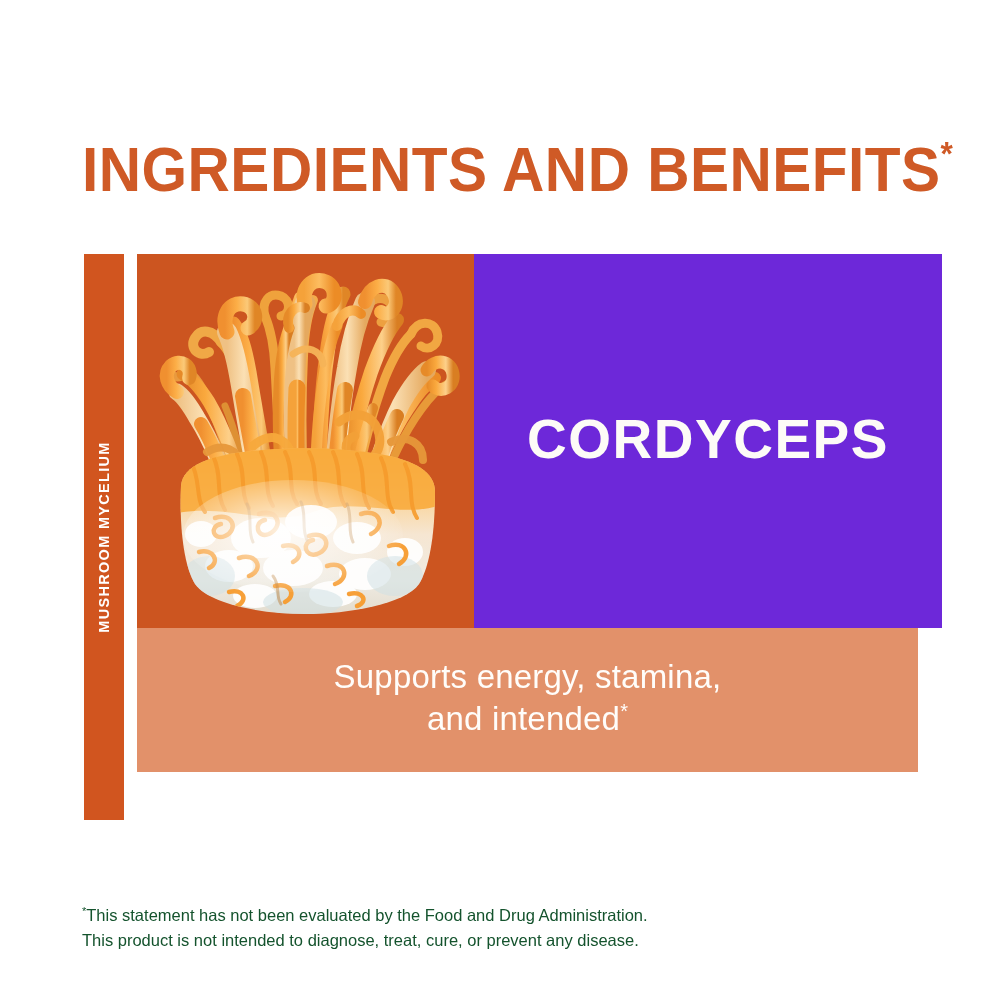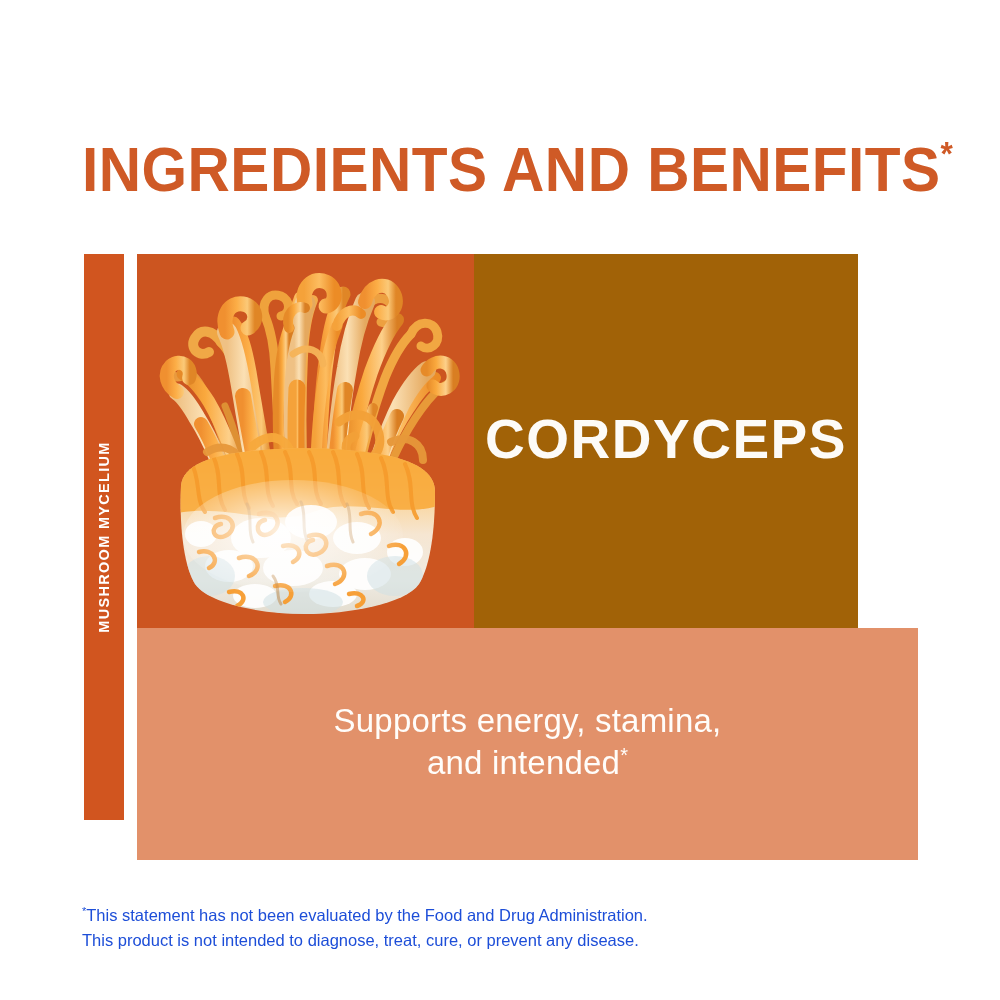--- a/index.html
+++ b/index.html
@@ -85,23 +85,23 @@
     top: 0;
     width: 337px;
     height: 374px;
     background: #CC5520;
     overflow: hidden;
   }
   #title-panel {
     position: absolute;
     left: 337px;
     top: 0;
-    width: 384px;
+    width: 468px;
     height: 374px;
-    background: #a16207;
+    background: #6d28d9;
   }
   #ingredient-title {
     position: absolute;
     left: 0;
     right: 0;
     top: 50%;
     transform: translateY(-52%);
     text-align: center;
     color: #FDFBF7;
     font-weight: bold;
@@ -109,21 +109,21 @@
     letter-spacing: 1.5px;
     line-height: 1;
   }
 
   
   #benefit-panel {
     position: absolute;
     left: 0;
     top: 374px;
     width: 781px;
-    height: 232px;
+    height: 144px;
     background: #E2916A;
   }
   #benefit-text {
     position: absolute;
     left: 0;
     right: 0;
     top: 50%;
     transform: translateY(-52%);
     text-align: center;
     color: #FFFDFA;
@@ -136,21 +136,21 @@
     font-size: 20px;
     vertical-align: 12px;
   }
 
   
   #disclaimer {
     position: absolute;
     left: 82px;
     top: 903px;
     width: 780px;
-    color: #1d4ed8;
+    color: #14532d;
     font-size: 16.5px;
     line-height: 1.52;
     font-weight: 400;
   }
   #disclaimer .sup {
     font-size: 11px;
     vertical-align: 6px;
   }
   .dl { display: block; }
 

